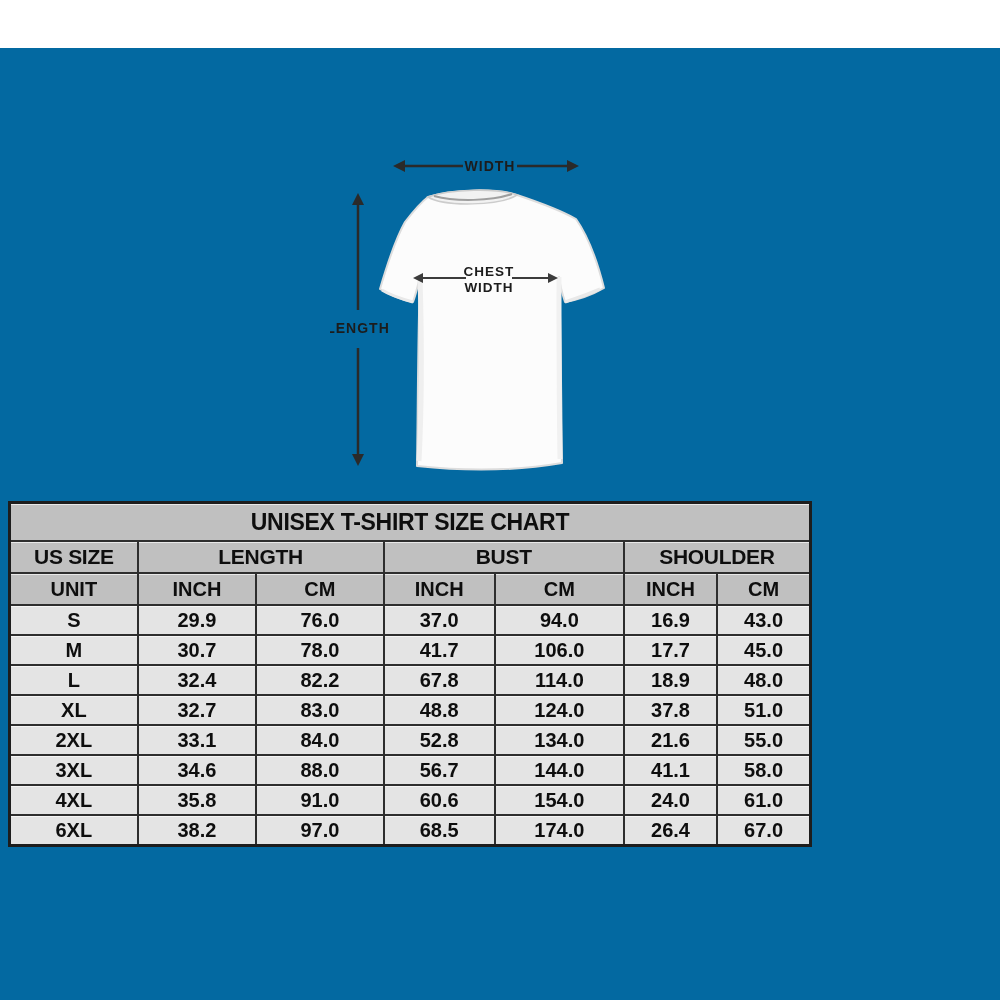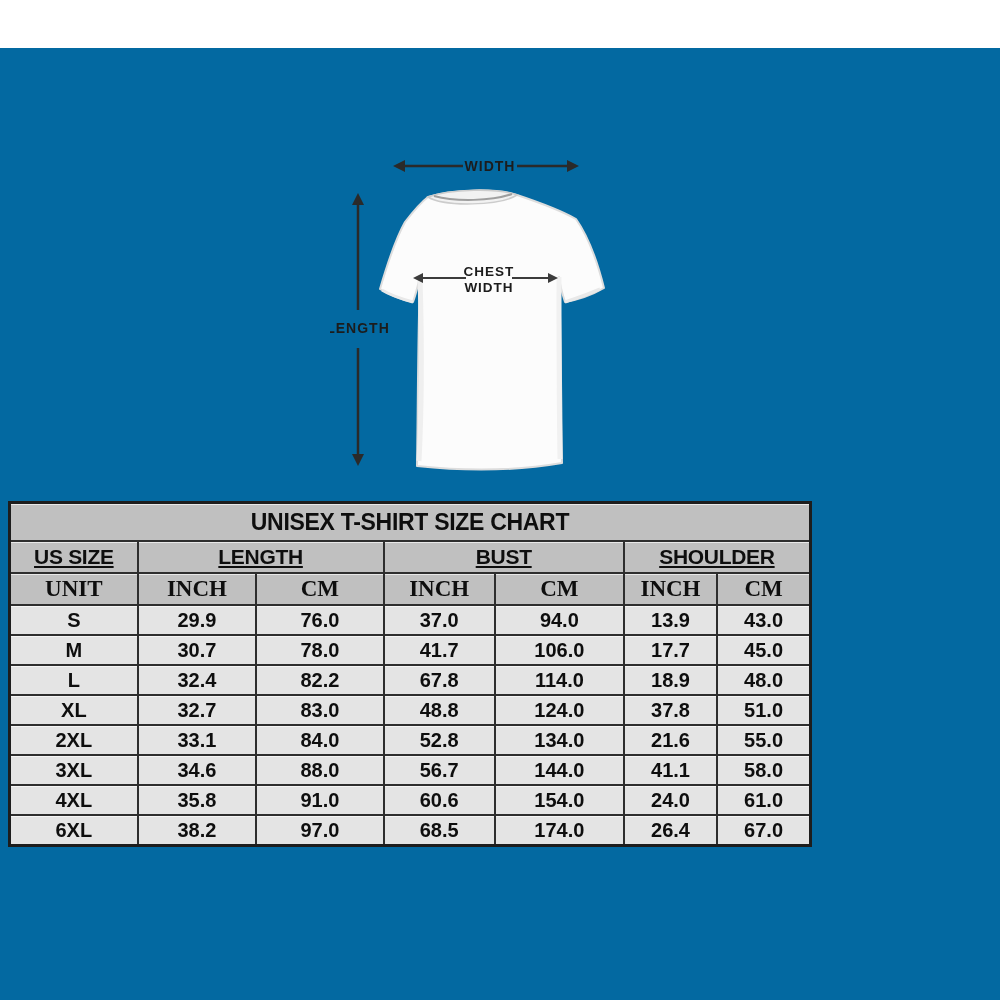--- a/index.html
+++ b/index.html
@@ -52,27 +52,25 @@
     background: #c0c0c0;
     height: 36px;
     font-size: 23px;
     letter-spacing: -0.3px;
   }
   tr.group-row th {
     background: #c0c0c0;
     height: 30px;
     font-size: 21px;
     letter-spacing: -0.3px;
-    text-decoration: underline;
   }
   tr.unit-row th {
     background: #c0c0c0;
     height: 30px;
-    font-size: 23px;
-    font-family: Liberation Serif, serif;
+    font-size: 20px;
   }
   tbody th, tbody td {
     background: #e4e4e4;
     height: 28px;
     font-size: 20px;
   }
 </style>
 </head>
 <body>
 
@@ -160,21 +158,21 @@
         <th>CM</th>
       </tr>
     </thead>
     <tbody>
         <tr>
           <th>S</th>
           <td>29.9</td>
           <td>76.0</td>
           <td>37.0</td>
           <td>94.0</td>
-          <td>13.9</td>
+          <td>16.9</td>
           <td>43.0</td>
         </tr>
         <tr>
           <th>M</th>
           <td>30.7</td>
           <td>78.0</td>
           <td>41.7</td>
           <td>106.0</td>
           <td>17.7</td>
           <td>45.0</td>

